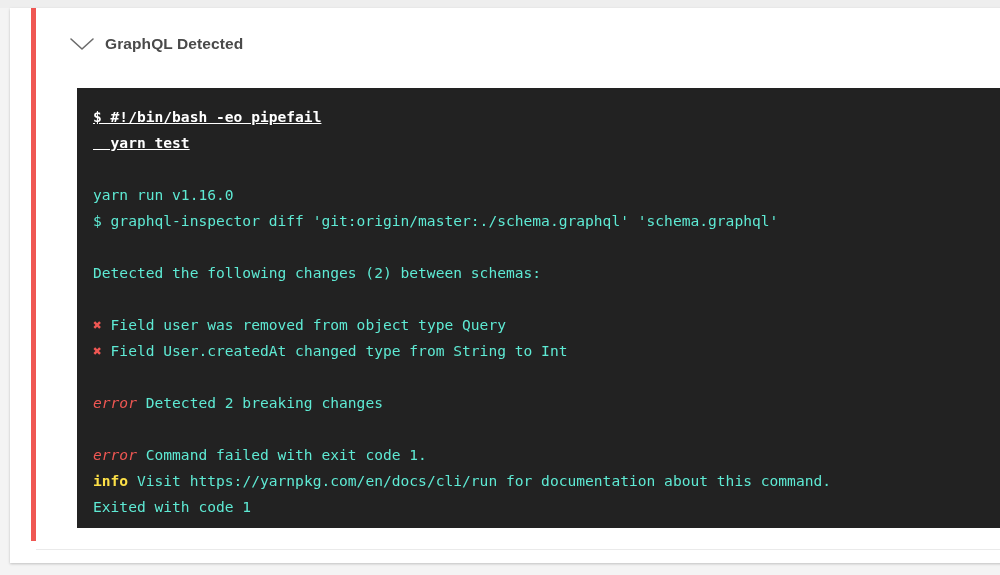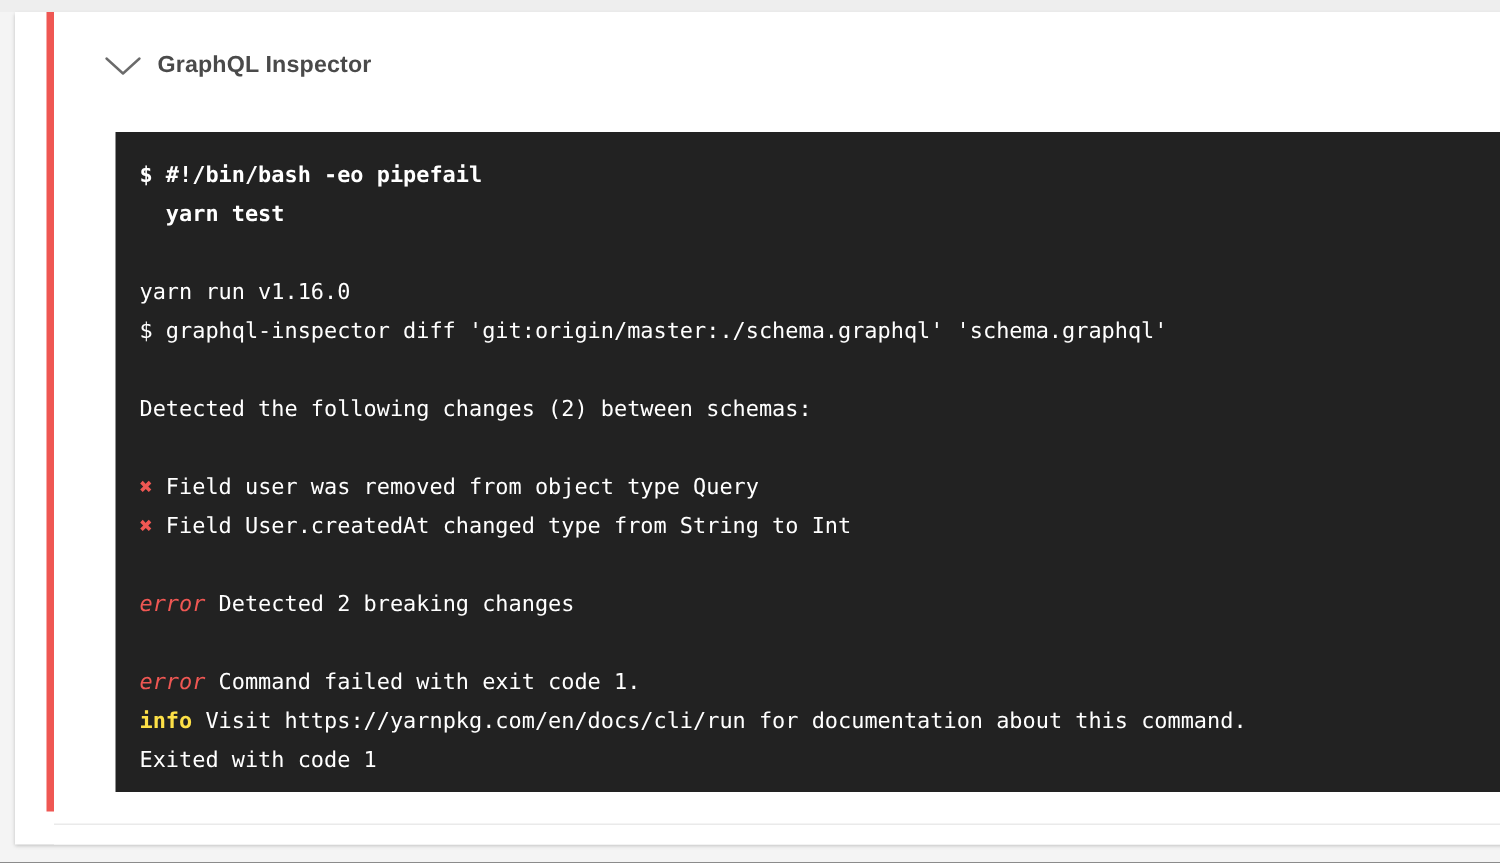--- a/index.html
+++ b/index.html
@@ -92,22 +92,22 @@
   .term-inner {
     font-family: "DejaVu Sans Mono", "Liberation Mono", monospace;
     font-size: 14.6px;
     line-height: 26px;
     color: #e8e6e3;
     padding-left: 16px;
     white-space: pre;
   }
   .line { height: 26px; white-space: pre; }
   .line.blank { height: 26px; }
-  .bold { font-weight: bold; color: #ffffff; }
-  .dim  { color: #ffffff; text-align: center; }
+  .bold { font-weight: bold; color: #ffffff; text-decoration: underline; }
+  .dim  { color: #5eead4; text-align: center; }
   .err-label { color: #ef5753; font-style: italic; }
   .info-label { color: #fde047; font-weight: bold; }
   .xmark {
     color: #ef5753;
     font-weight: bold;
   }
 
   
   .card-divider {
     position: absolute;
@@ -134,21 +134,21 @@
 <div class="card">
 
   <div class="status-bar"></div>
 
   <div class="job-header">
     <span class="chevron-wrap">
       <svg width="26" height="16" viewBox="0 0 26 16" fill="none" aria-hidden="true">
         <path d="M2 3 L13 13 L24 3" stroke="#6b6b6b" stroke-width="1.6" stroke-linecap="round" stroke-linejoin="round" fill="none"></path>
       </svg>
     </span>
-    <span class="job-title">GraphQL Inspector</span>
+    <span class="job-title">GraphQL Detected</span>
   </div>
 
   <div class="terminal">
     <div class="term-inner" id="term-inner"><div class="line"><span class="bold">$ #!/bin/bash -eo pipefail</span></div><div class="line"><span class="bold">  yarn test</span></div><div class="line blank">&nbsp;</div><div class="line"><span class="dim">yarn run v1.16.0</span></div><div class="line"><span class="dim">$ graphql-inspector diff 'git:origin/master:./schema.graphql' 'schema.graphql'</span></div><div class="line blank">&nbsp;</div><div class="line"><span class="dim">Detected the following changes (2) between schemas:</span></div><div class="line blank">&nbsp;</div><div class="line"><span class="xmark">✖</span><span class="dim"> Field user was removed from object type Query</span></div><div class="line"><span class="xmark">✖</span><span class="dim"> Field User.createdAt changed type from String to Int</span></div><div class="line blank">&nbsp;</div><div class="line"><span class="err-label">error</span><span class="dim"> Detected 2 breaking changes</span></div><div class="line blank">&nbsp;</div><div class="line"><span class="err-label">error</span><span class="dim"> Command failed with exit code 1.</span></div><div class="line"><span class="info-label">info</span><span class="dim"> Visit https://yarnpkg.com/en/docs/cli/run for documentation about this command.</span></div><div class="line"><span class="dim">Exited with code 1</span></div></div>
   </div>
 
   <div class="card-divider"></div>
   <div class="card-footer"></div>
 
 </div>

